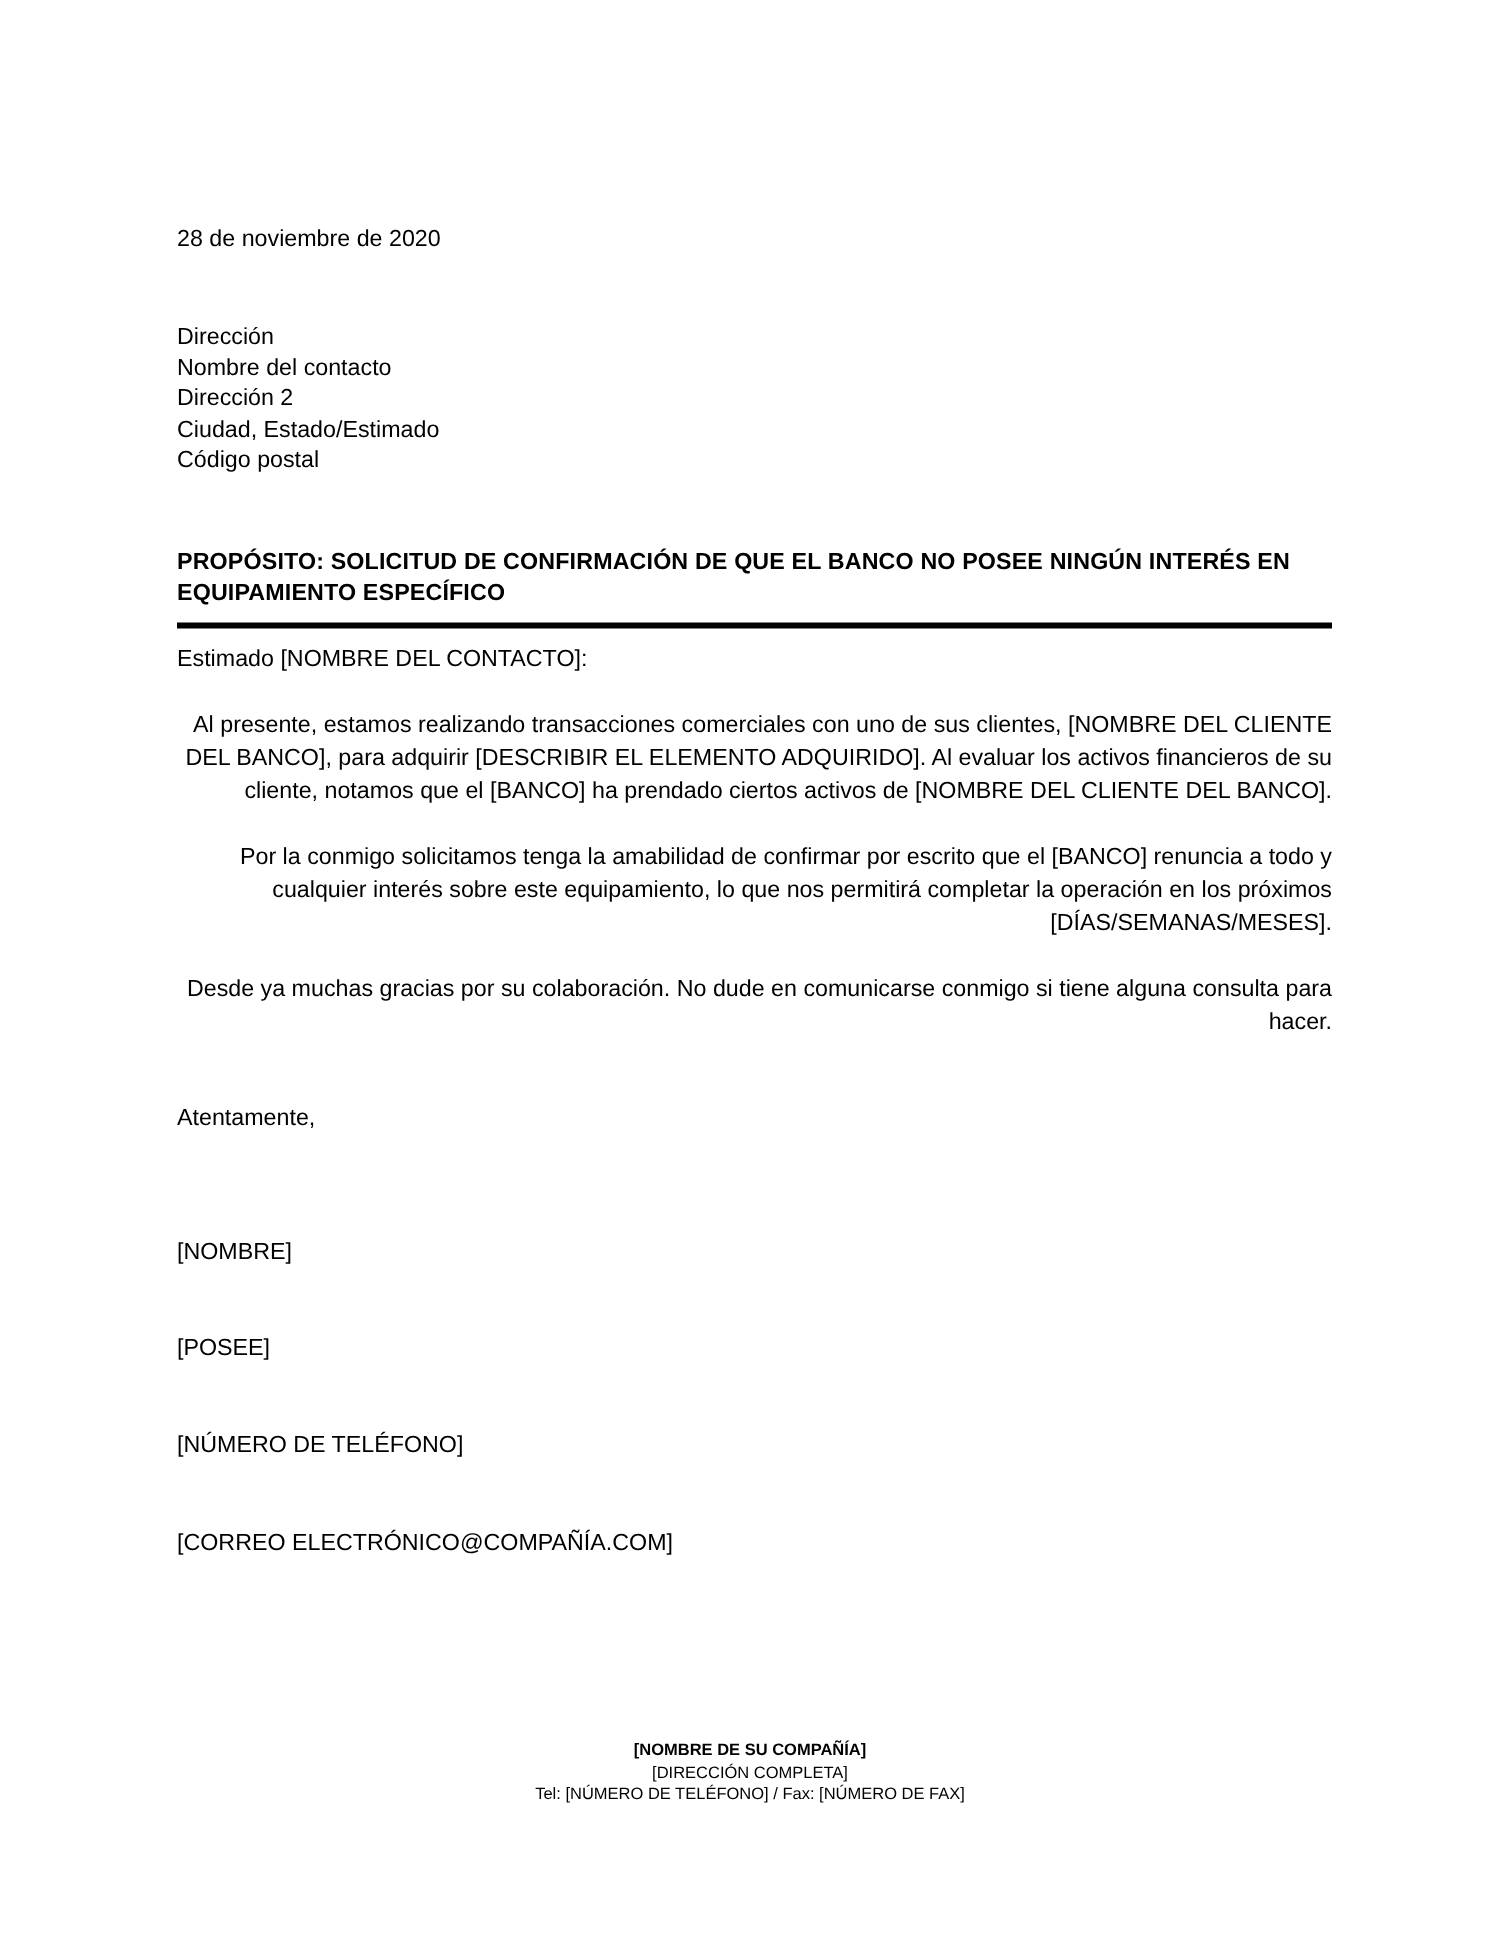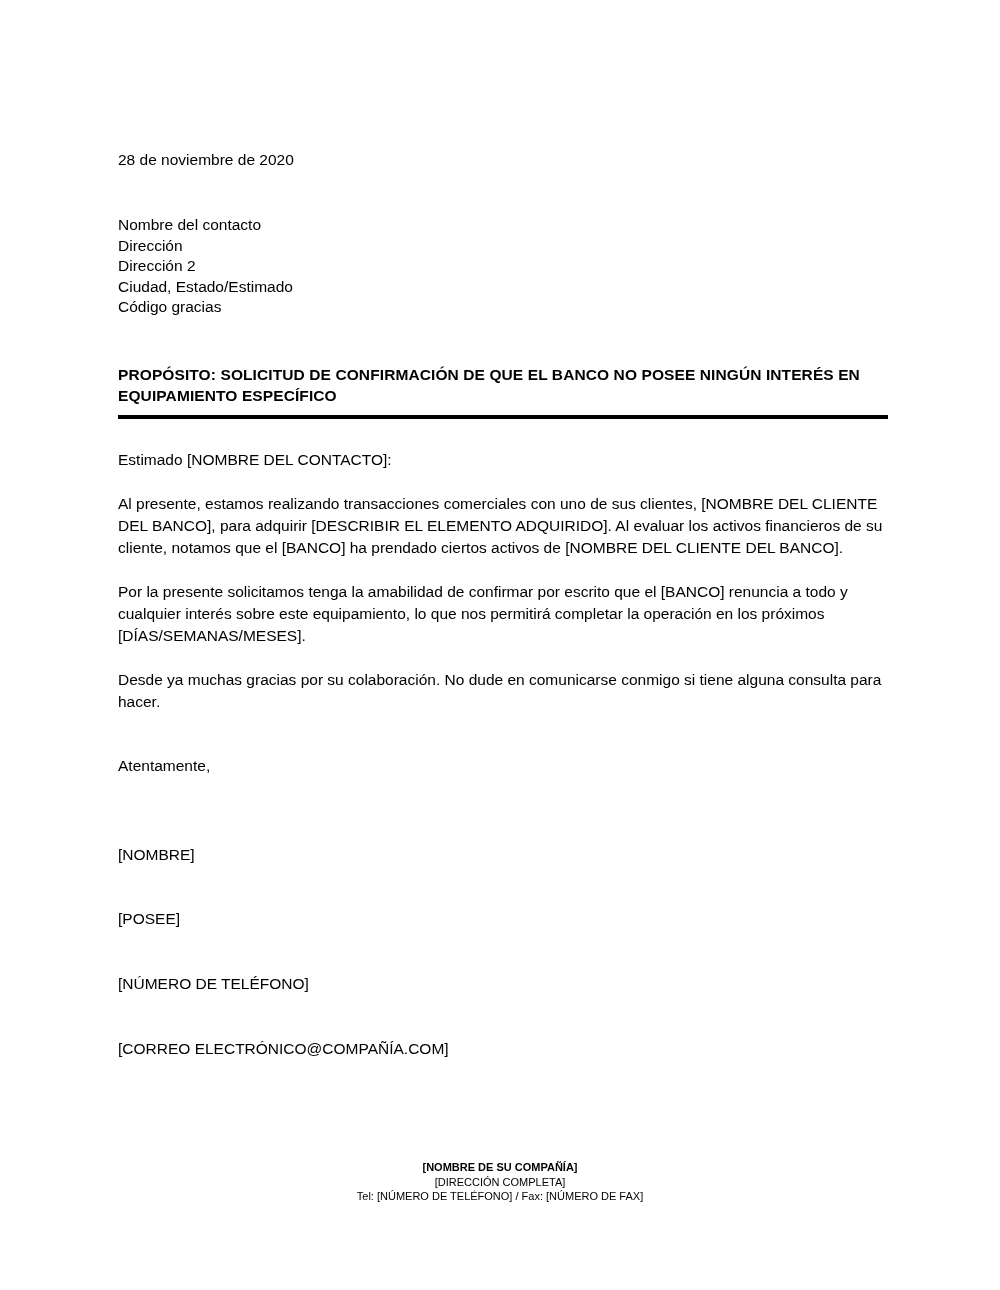--- a/index.html
+++ b/index.html
@@ -47,29 +47,29 @@
     font-weight: bold;
     line-height: 1.33;
     letter-spacing: 0.1px;
   }
   .rule {
     margin-top: 9px;
     border-bottom: 4px solid #000;
     width: 770px;
   }
   .salutation {
-    margin-top: 30px;
+    margin-top: 10px;
     font-size: 15.5px;
     line-height: 1.4;
   }
   p.body-par {
     margin: 22px 0 0 0;
     font-size: 15.5px;
     line-height: 1.42;
-    text-align: left;
+    text-align: right;
   }
   .closing {
     margin-top: 44px;
     font-size: 15.5px;
   }
   .signature {
     margin-top: 70px;
     font-size: 15.5px;
     line-height: 1.33;
   }
@@ -93,34 +93,34 @@
 </head>
 <body>
 
 <div class="page">
 
   <div class="content">
 
     <div class="date">28 de noviembre de 2020</div>
 
     <div class="recipient">
+      <div>Dirección</div>
       <div>Nombre del contacto</div>
-      <div>Dirección</div>
       <div>Dirección 2</div>
       <div>Ciudad, Estado/Estimado</div>
-      <div>Código gracias</div>
+      <div>Código postal</div>
     </div>
 
     <div class="subject">PROPÓSITO: SOLICITUD DE CONFIRMACIÓN DE QUE EL BANCO NO POSEE NINGÚN INTERÉS EN EQUIPAMIENTO ESPECÍFICO</div>
     <div class="rule"></div>
 
     <div class="salutation">Estimado [NOMBRE DEL CONTACTO]:</div>
 
     <p class="body-par">Al presente, estamos realizando transacciones comerciales con uno de sus clientes, [NOMBRE DEL CLIENTE DEL BANCO], para adquirir [DESCRIBIR EL ELEMENTO ADQUIRIDO]. Al evaluar los activos financieros de su cliente, notamos que el [BANCO] ha prendado ciertos activos de [NOMBRE DEL CLIENTE DEL BANCO].</p>
-    <p class="body-par">Por la presente solicitamos tenga la amabilidad de confirmar por escrito que el [BANCO] renuncia a todo y cualquier interés sobre este equipamiento, lo que nos permitirá completar la operación en los próximos [DÍAS/SEMANAS/MESES].</p>
+    <p class="body-par">Por la conmigo solicitamos tenga la amabilidad de confirmar por escrito que el [BANCO] renuncia a todo y cualquier interés sobre este equipamiento, lo que nos permitirá completar la operación en los próximos [DÍAS/SEMANAS/MESES].</p>
     <p class="body-par">Desde ya muchas gracias por su colaboración. No dude en comunicarse conmigo si tiene alguna consulta para hacer.</p>
 
     <div class="closing">Atentamente,</div>
 
     <div class="signature">
       <div>[NOMBRE]</div>
       <div>[POSEE]</div>
       <div>[NÚMERO DE TELÉFONO]</div>
       <div>[CORREO ELECTRÓNICO@COMPAÑÍA.COM]</div>
     </div>

